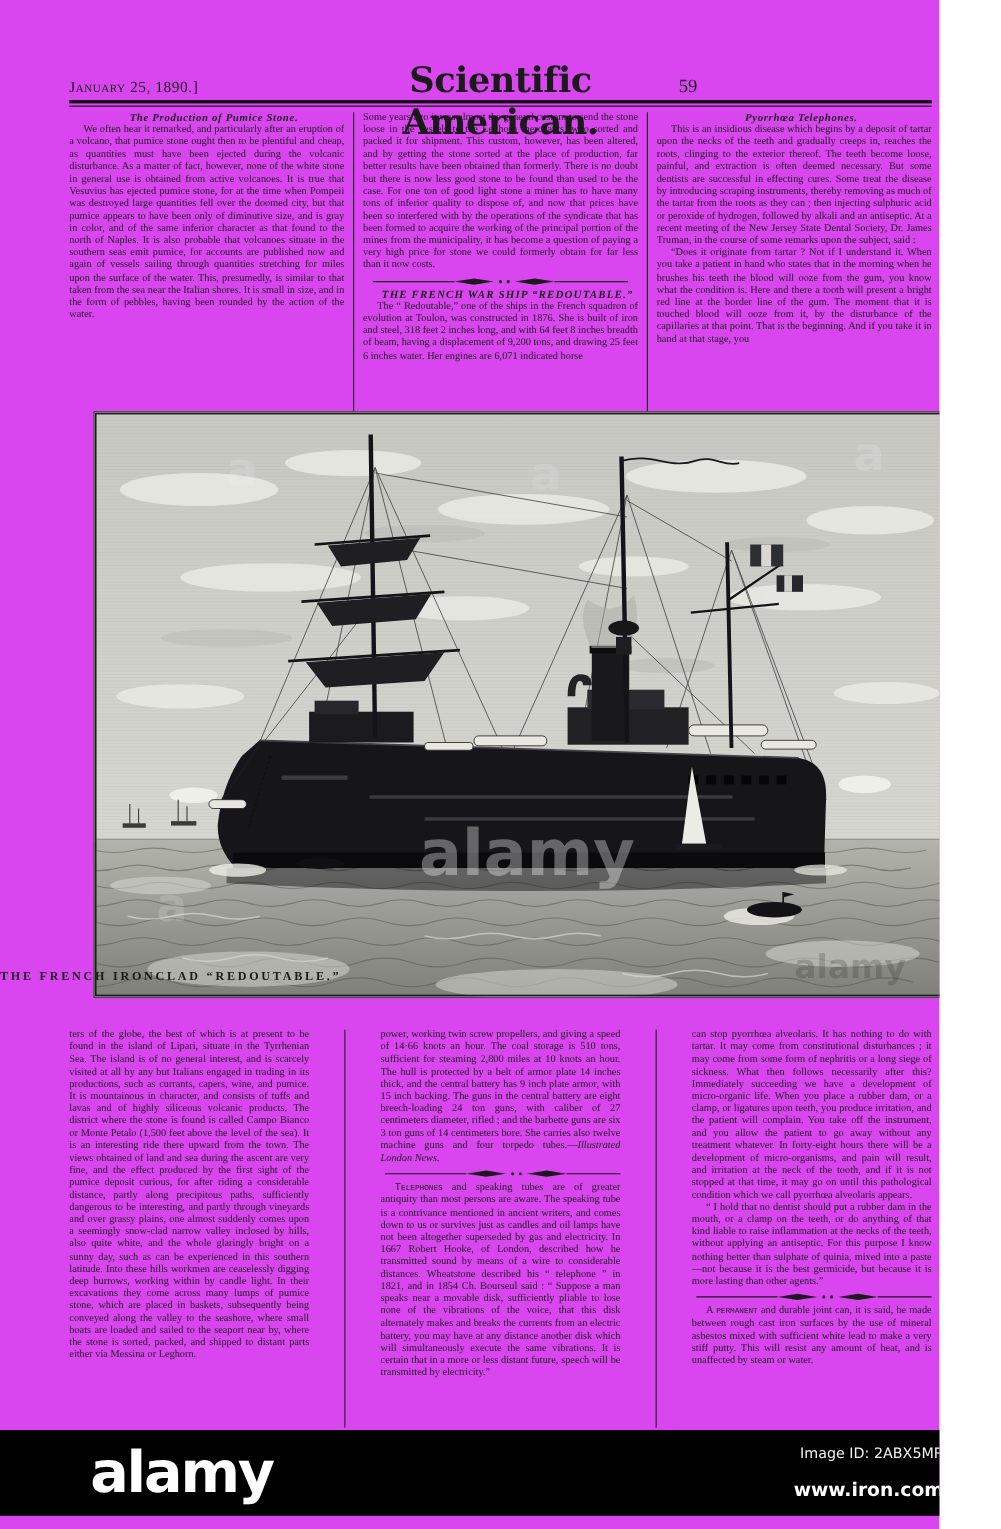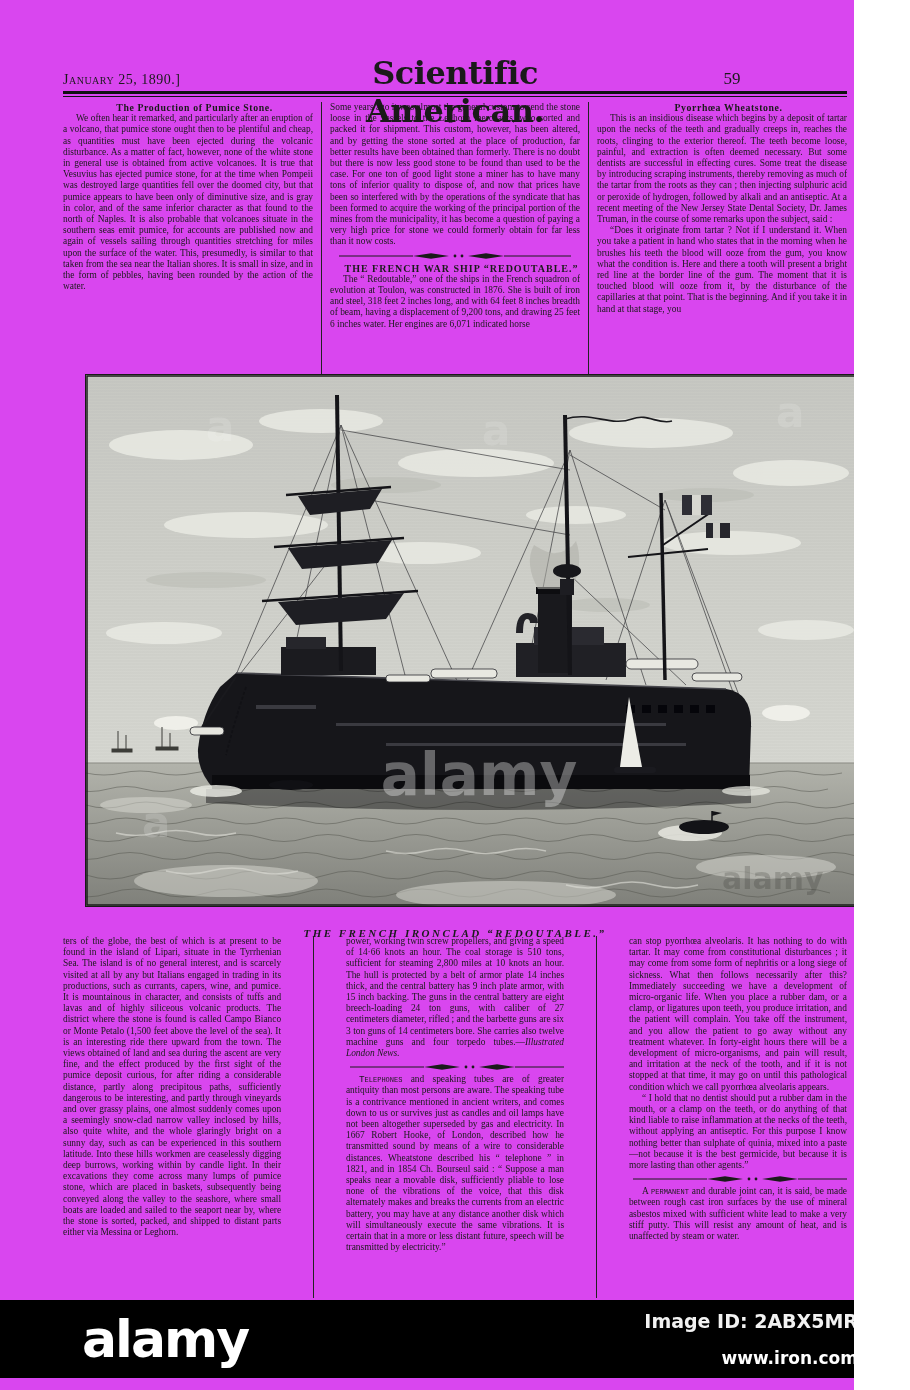--- a/index.html
+++ b/index.html
@@ -5,52 +5,52 @@
   html,body{margin:0;padding:0;}
   body{background:#ffffff;}
   #page{position:relative;width:854px;height:1390px;background:#d946ef;overflow:hidden;
         font-family:"Liberation Serif","DejaVu Serif",serif;color:#1a1a1a;}
 
   
   .header{position:absolute;top:54px;left:63px;width:784px;display:flex;align-items:baseline;}
   .hdr-date{width:230px;font-variant:small-caps;font-size:14px;letter-spacing:.5px;}
   .hdr-masthead{flex:1;text-align:center;font-family:"DejaVu Serif",serif;font-weight:bold;
                 font-size:32px;letter-spacing:-.5px;}
-  .hdr-page{width:230px;text-align:center;font-size:17px;}
+  .hdr-page{width:230px;text-align:left;font-size:17px;}
   .double-rule{position:absolute;top:91px;left:63px;width:784px;height:2px;
                border-top:3px solid #111;border-bottom:1px solid #111;}
 
   
   .cols{position:absolute;left:63px;width:784px;display:flex;}
   .topcols{top:102px;height:272px;}
   .botcols{top:936px;height:362px;gap:24px;}
   .col{width:250px;overflow:hidden;font-size:9.4px;line-height:11.2px;text-align:justify;}
   .colrule{width:1px;background:#222;margin:0 8px;}
   .col p{margin:0;text-indent:13px;}
   .col p.cont{text-indent:0;}
   .art-head{text-align:center;font-weight:bold;font-size:9.8px;margin:1px 0 3px;text-indent:0;
-            letter-spacing:.6px;}
+            letter-spacing:.6px;font-style:italic;}
   .art-head.caps{font-size:10px;letter-spacing:1px;}
   .sc{font-variant:small-caps;font-family:Liberation Mono, monospace;}
   .orn-wrap{text-align:center;margin:3px 0 2px;height:10px;}
 
   
   .engraving{position:absolute;top:374px;left:85px;width:786px;height:531px;
              border:1px solid #1a1a1a;background:#cbccc6;}
   .engraving svg{display:block;width:100%;height:100%;}
-  .caption{position:absolute;top:927px;left:0;width:910px;text-align:center;font-weight:bold;
-           font-size:11px;letter-spacing:2.5px;font-style:italic;}
+  .caption{position:absolute;top:882px;left:0;width:910px;font-weight:bold;
+           font-size:11px;letter-spacing:2.5px;}
 
   
   .alamy-bar{position:absolute;top:1300px;left:0;width:910px;height:78px;background:#000;
              display:flex;align-items:center;justify-content:space-between;box-sizing:border-box;
              padding:0 52px 0 82px;font-family:"DejaVu Sans","Liberation Sans",sans-serif;}
   .alamy-logo{color:#fff;font-weight:bold;font-size:52px;letter-spacing:-2px;line-height:1;}
   .alamy-right{text-align:right;color:#f2f2f2;}
-  .alamy-id{font-size:19px;margin-bottom:16px;font-weight:bold;}
+  .alamy-id{font-size:13px;margin-bottom:16px;}
   .alamy-url{font-size:17px;font-weight:bold;color:#fff;}
 </style>
 </head>
 <body>
 
 <div id="page">
 
   <div class="header">
     <div class="hdr-date">January 25, 1890.]</div>
     <div class="hdr-masthead">Scientific American.</div>
@@ -74,21 +74,21 @@
           <circle cx="127" cy="5" r="1.4" fill="#1a1a1a"></circle>
           <polygon points="133,5 151,2.2 169,5 151,7.8" fill="#1a1a1a"></polygon>
           <line x1="169" y1="5" x2="236" y2="5" stroke="#1a1a1a" stroke-width="1"></line>
         </svg>
       </div>
       <p class="art-head caps">THE FRENCH WAR SHIP “REDOUTABLE.”</p>
       <p>The “ Redoutable,” one of the ships in the French squadron of evolution at Toulon, was constructed in 1876. She is built of iron and steel, 318 feet 2 inches long, and with 64 feet 8 inches breadth of beam, having a displacement of 9,200 tons, and drawing 25 feet 6 inches water. Her engines are 6,071 indicated horse</p>
     </div>
     <div class="colrule"></div>
     <div class="col">
-      <p class="art-head">Pyorrhœa Wheatstone.</p>
+      <p class="art-head">Pyorrhœa Telephones.</p>
       <p>This is an insidious disease which begins by a deposit of tartar upon the necks of the teeth and gradually creeps in, reaches the roots, clinging to the exterior thereof. The teeth become loose, painful, and extraction is often deemed necessary. But some dentists are successful in effecting cures. Some treat the disease by introducing scraping instruments, thereby removing as much of the tartar from the roots as they can ; then injecting sulphuric acid or peroxide of hydrogen, followed by alkali and an antiseptic. At a recent meeting of the New Jersey State Dental Society, Dr. James Truman, in the course of some remarks upon the subject, said :</p>
       <p>“Does it originate from tartar ?  Not if I understand it. When you take a patient in hand who states that in the morning when he brushes his teeth the blood will ooze from the gum, you know what the condition is. Here and there a tooth will present a bright red line at the border line of the gum. The moment that it is touched blood will ooze from it, by the disturbance of the capillaries at that point. That is the beginning. And if you take it in hand at that stage, you</p>
     </div>
   </div>
 
   <div class="engraving">
     <svg viewBox="0 0 786 531">
       <defs>
         <linearGradient id="skyG" x1="0" y1="0" x2="0" y2="1">
           <stop offset="0" stop-color="#c7c8c2"></stop>

